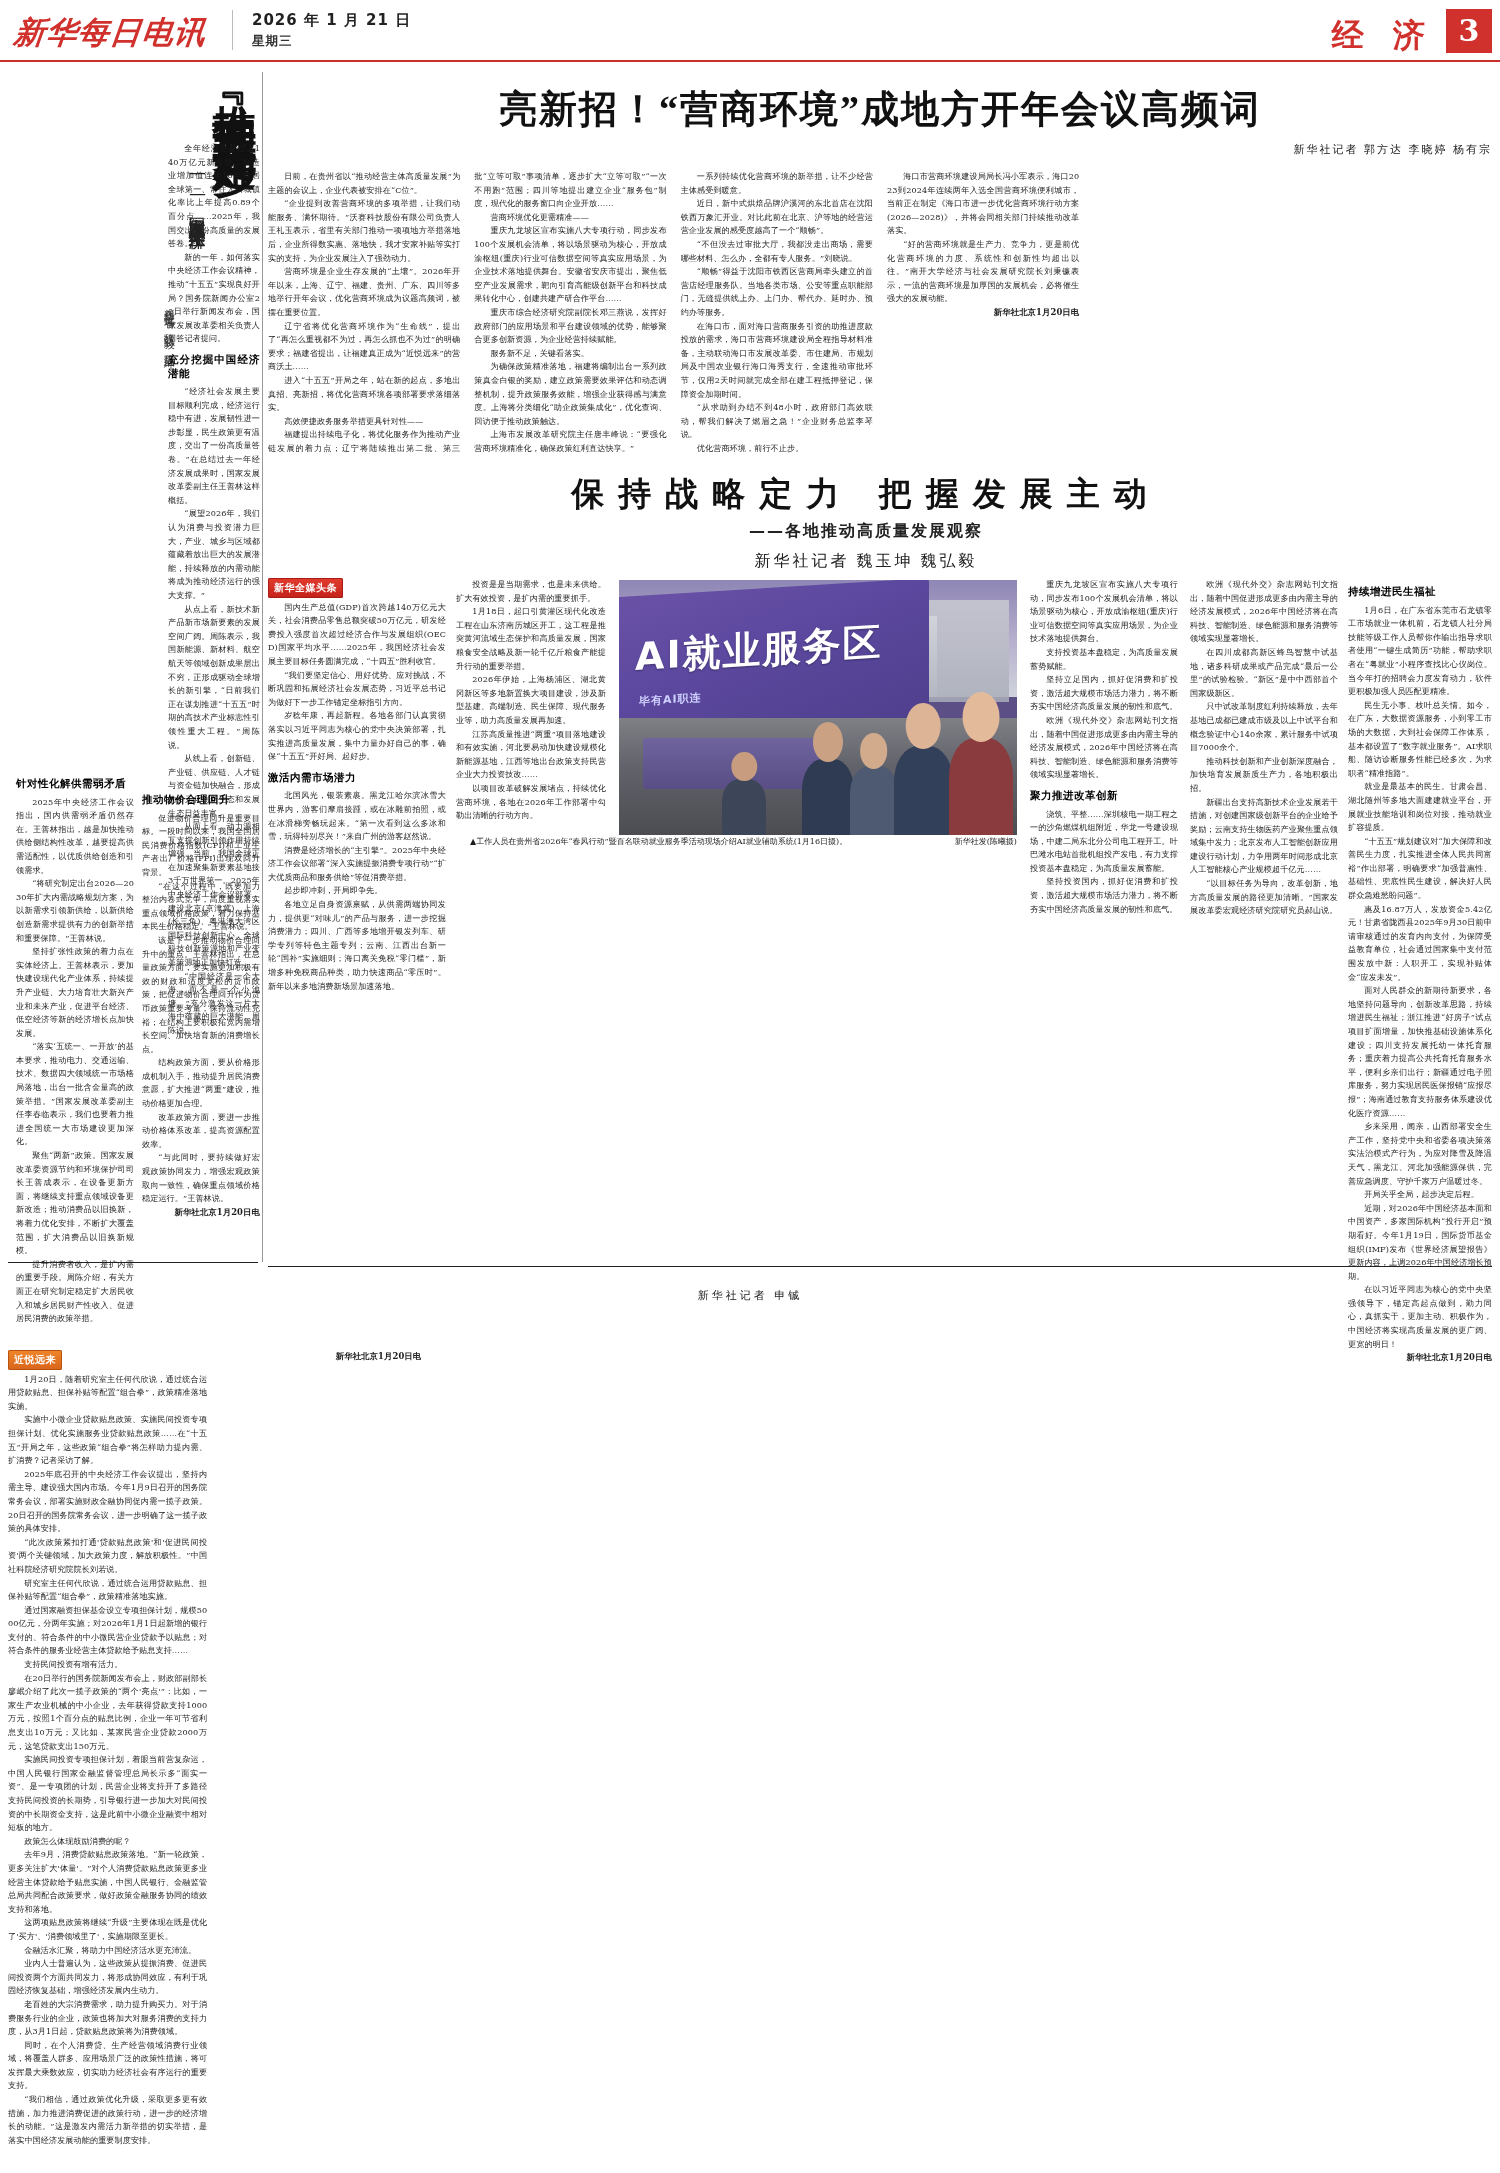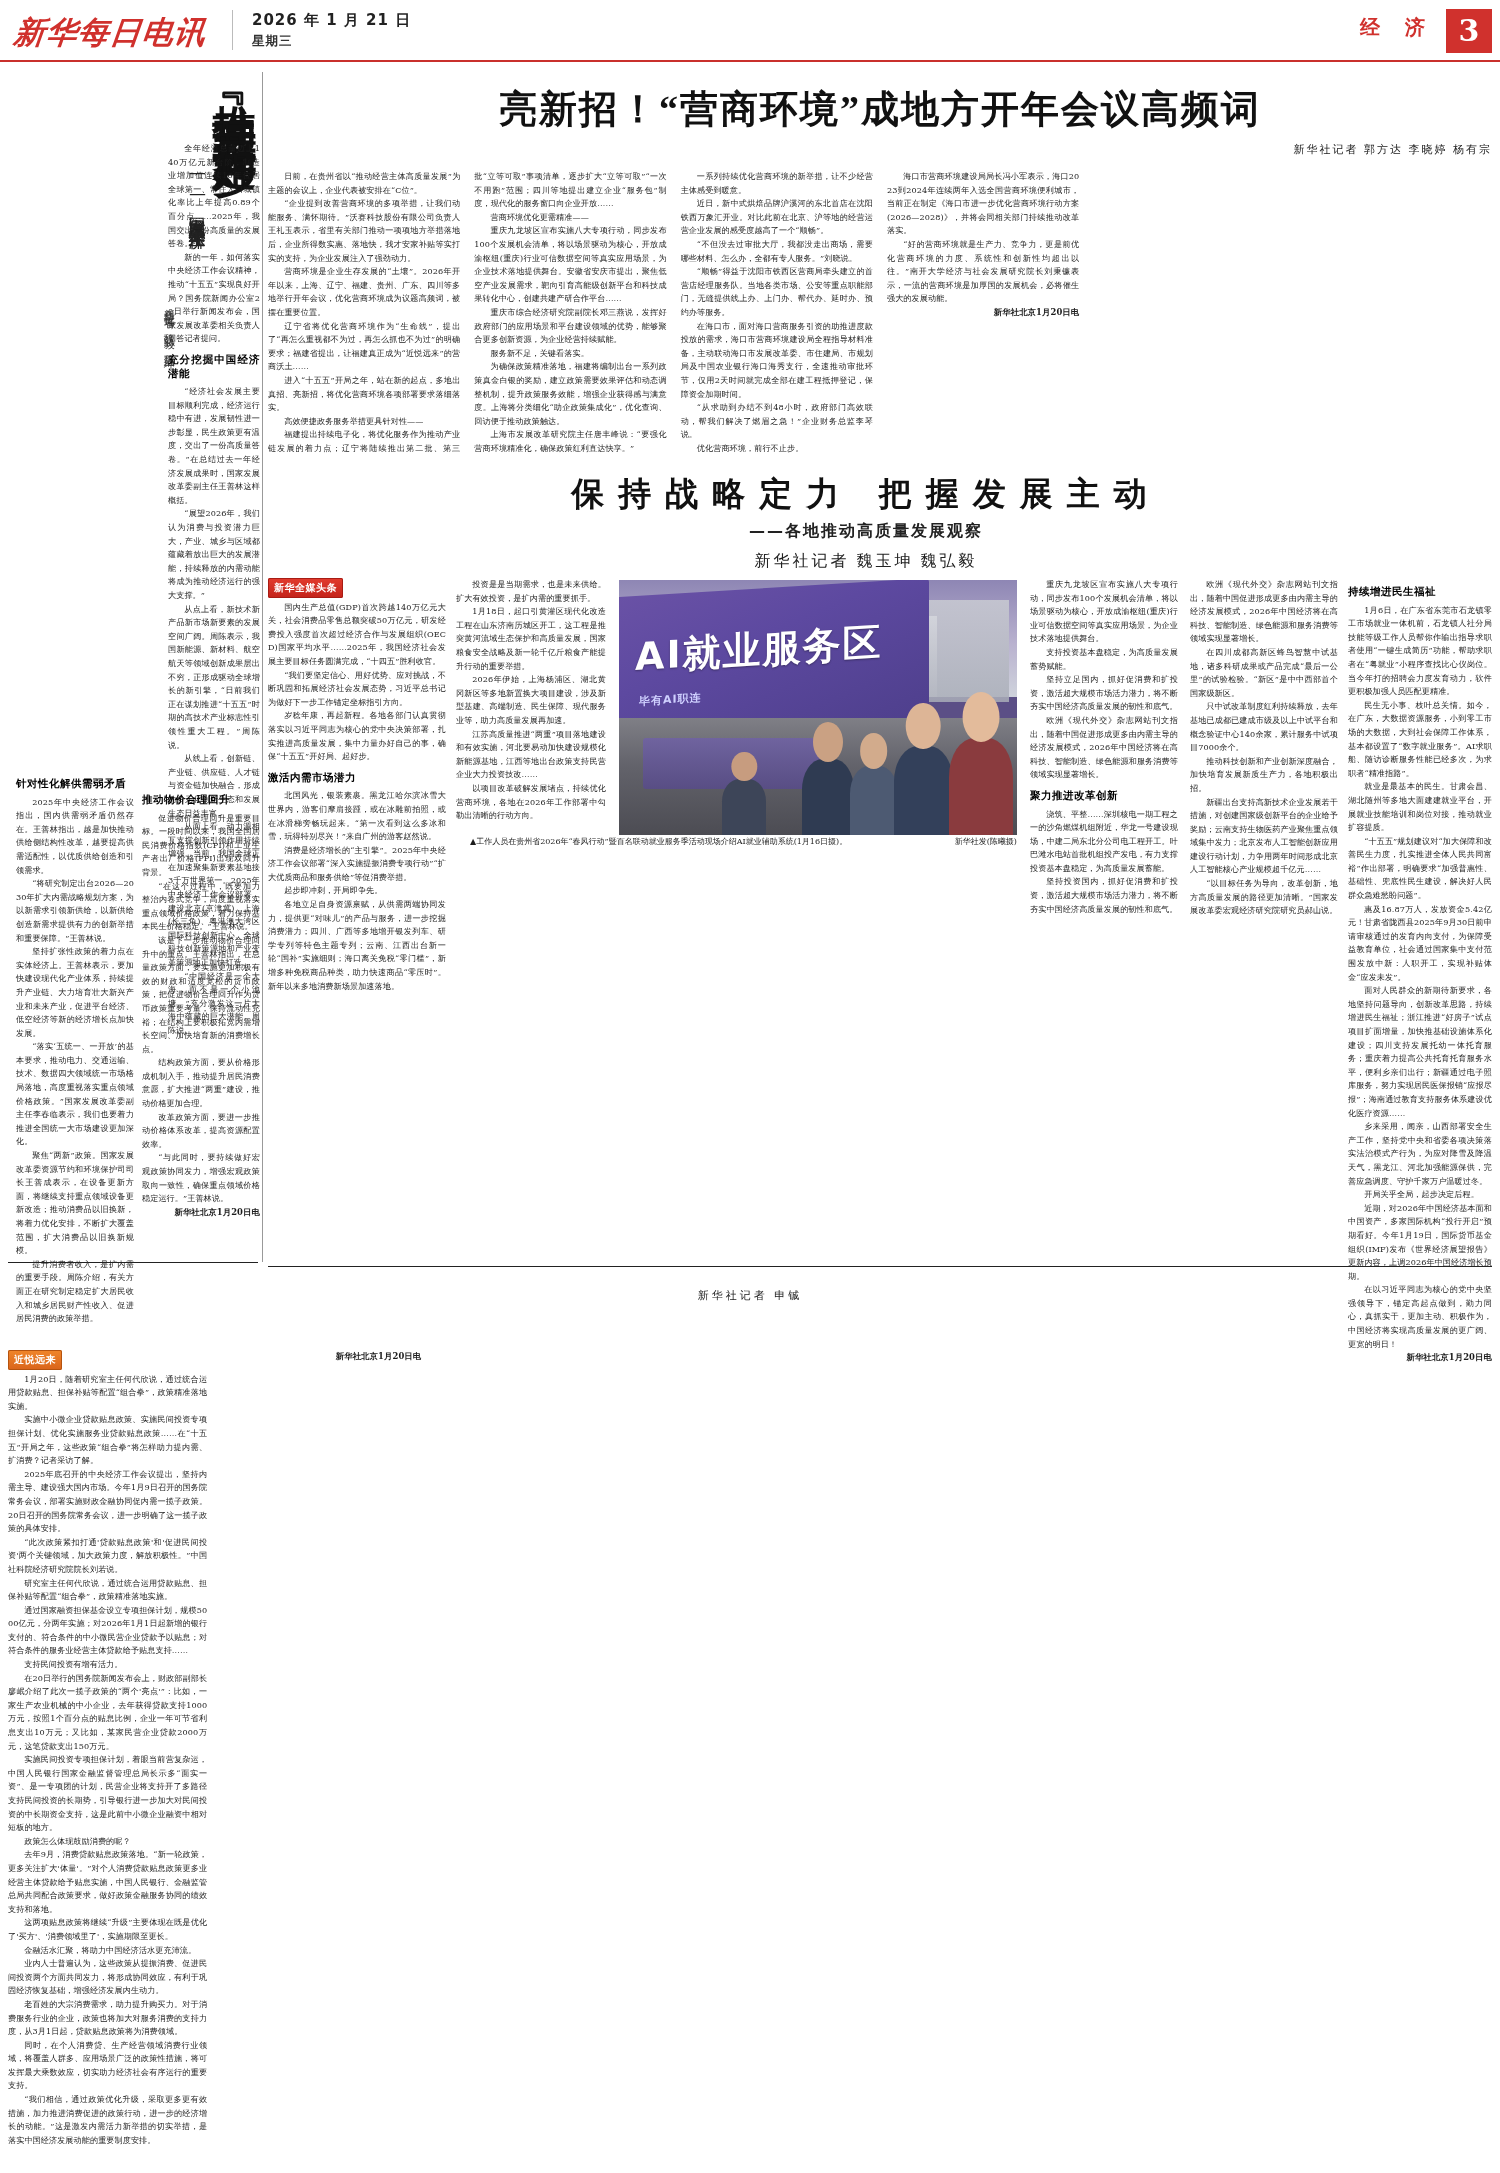--- a/index.html
+++ b/index.html
@@ -22,21 +22,21 @@
     font-style:italic;
     transform:skewX(-6deg);
   }
   .logo-rule{position:absolute;left:232px;top:10px;width:1px;height:40px;background:#bbb;}
   .date-block{position:absolute;left:252px;top:10px;line-height:1.35;}
   .date-line{font-size:15px;font-weight:bold;color:#222;letter-spacing:1px;}
   .date-week{font-size:12.5px;font-weight:bold;color:#333;letter-spacing:1px;margin-top:3px;}
   .section-name{
     position:absolute;right:66px;top:14px;
     font-family:"DejaVu Serif","Liberation Serif",serif;
-    font-weight:bold;font-size:20px;color:#d0312d;letter-spacing:9px;
+    font-weight:bold;font-size:32px;color:#d0312d;letter-spacing:9px;
   }
   .page-num{
     position:absolute;right:8px;top:9px;width:46px;height:44px;background:#d0312d;
     color:#fff;font-family:"DejaVu Serif","Liberation Serif",serif;font-weight:bold;
     font-size:30px;line-height:44px;text-align:center;
   }
 
   
   .col{
     font-family:"DejaVu Serif","Liberation Serif",serif;
@@ -228,21 +228,21 @@
       <p>从线上看，创新链、产业链、供应链、人才链与资金链加快融合，形成的多元化创新生态和发展生态日益丰富。</p>
       <p>从面上看，动力源相互支撑创新引领作用持续增强。当前，我国全球正在加速聚集新要素基地接3千万世界第一。2025年中央经济工作会议部署，建设北京(京津冀)、上海(长三角)、粤港澳大湾区国际科技创新中心、全球科技创新策源地和产业变革策源地正加快打造。</p>
       <p>“中国经济是一个大海，而不是一个小池塘。”充分激发这一片大海中蕴藏的巨大潜能。周陈说。</p>
     </div>
 
     <div class="col left-col-a">
       <div class="sub-h">针对性化解供需弱矛盾</div>
       <p>2025年中央经济工作会议指出，国内供需弱矛盾仍然存在。王善林指出，越是加快推动供给侧结构性改革，越要提高供需适配性，以优质供给创造和引领需求。</p>
       <p>“将研究制定出台2026—2030年扩大内需战略规划方案，为以新需求引领新供给，以新供给创造新需求提供有力的创新举措和重要保障。”王善林说。</p>
       <p>坚持扩张性政策的着力点在实体经济上。王善林表示，要加快建设现代化产业体系，持续提升产业链、大力培育壮大新兴产业和未来产业，促进平台经济、低空经济等新的经济增长点加快发展。</p>
-      <p>“落实‘五统一、一开放’的基本要求，推动电力、交通运输、技术、数据四大领域统一市场格局落地，高度重视落实重点领域价格政策。”国家发展改革委副主任李春临表示，我们也要着力推进全国统一大市场建设更加深化。</p>
+      <p>“落实‘五统一、一开放’的基本要求，推动电力、交通运输、技术、数据四大领域统一市场格局落地，出台一批含金量高的政策举措。”国家发展改革委副主任李春临表示，我们也要着力推进全国统一大市场建设更加深化。</p>
       <p>聚焦“两新”政策。国家发展改革委资源节约和环境保护司司长王善成表示，在设备更新方面，将继续支持重点领域设备更新改造；推动消费品以旧换新，将着力优化安排，不断扩大覆盖范围，扩大消费品以旧换新规模。</p>
       <p>提升消费者收入，是扩内需的重要手段。周陈介绍，有关方面正在研究制定稳定扩大居民收入和城乡居民财产性收入、促进居民消费的政策举措。</p>
     </div>
 
     <div class="col left-col-b">
       <div class="sub-h">推动物价合理回升</div>
       <p>促进物价合理回升是重要目标。一段时间以来，我国全国居民消费价格指数(CPI)和工业生产者出厂价格(PPI)出现双回升背景。</p>
       <p>“在这个过程中，既要加力整治内卷式竞争，高度重视落实重点领域价格政策，着力保持基本民生价格稳定。”王善林说。</p>
       <p>该是下一步推动物价合理回升中的重点。王善林指出，在总量政策方面，要实施更加积极有效的财政和适度宽松的货币政策，把促进物价合理回升作为货币政策重要考量，保持流动性充裕；在结构上要积极拓宽内需增长空间、加快培育新的消费增长点。</p>
       <p>结构政策方面，要从价格形成机制入手，推动提升居民消费意愿，扩大推进“两重”建设，推动价格更加合理。</p>

